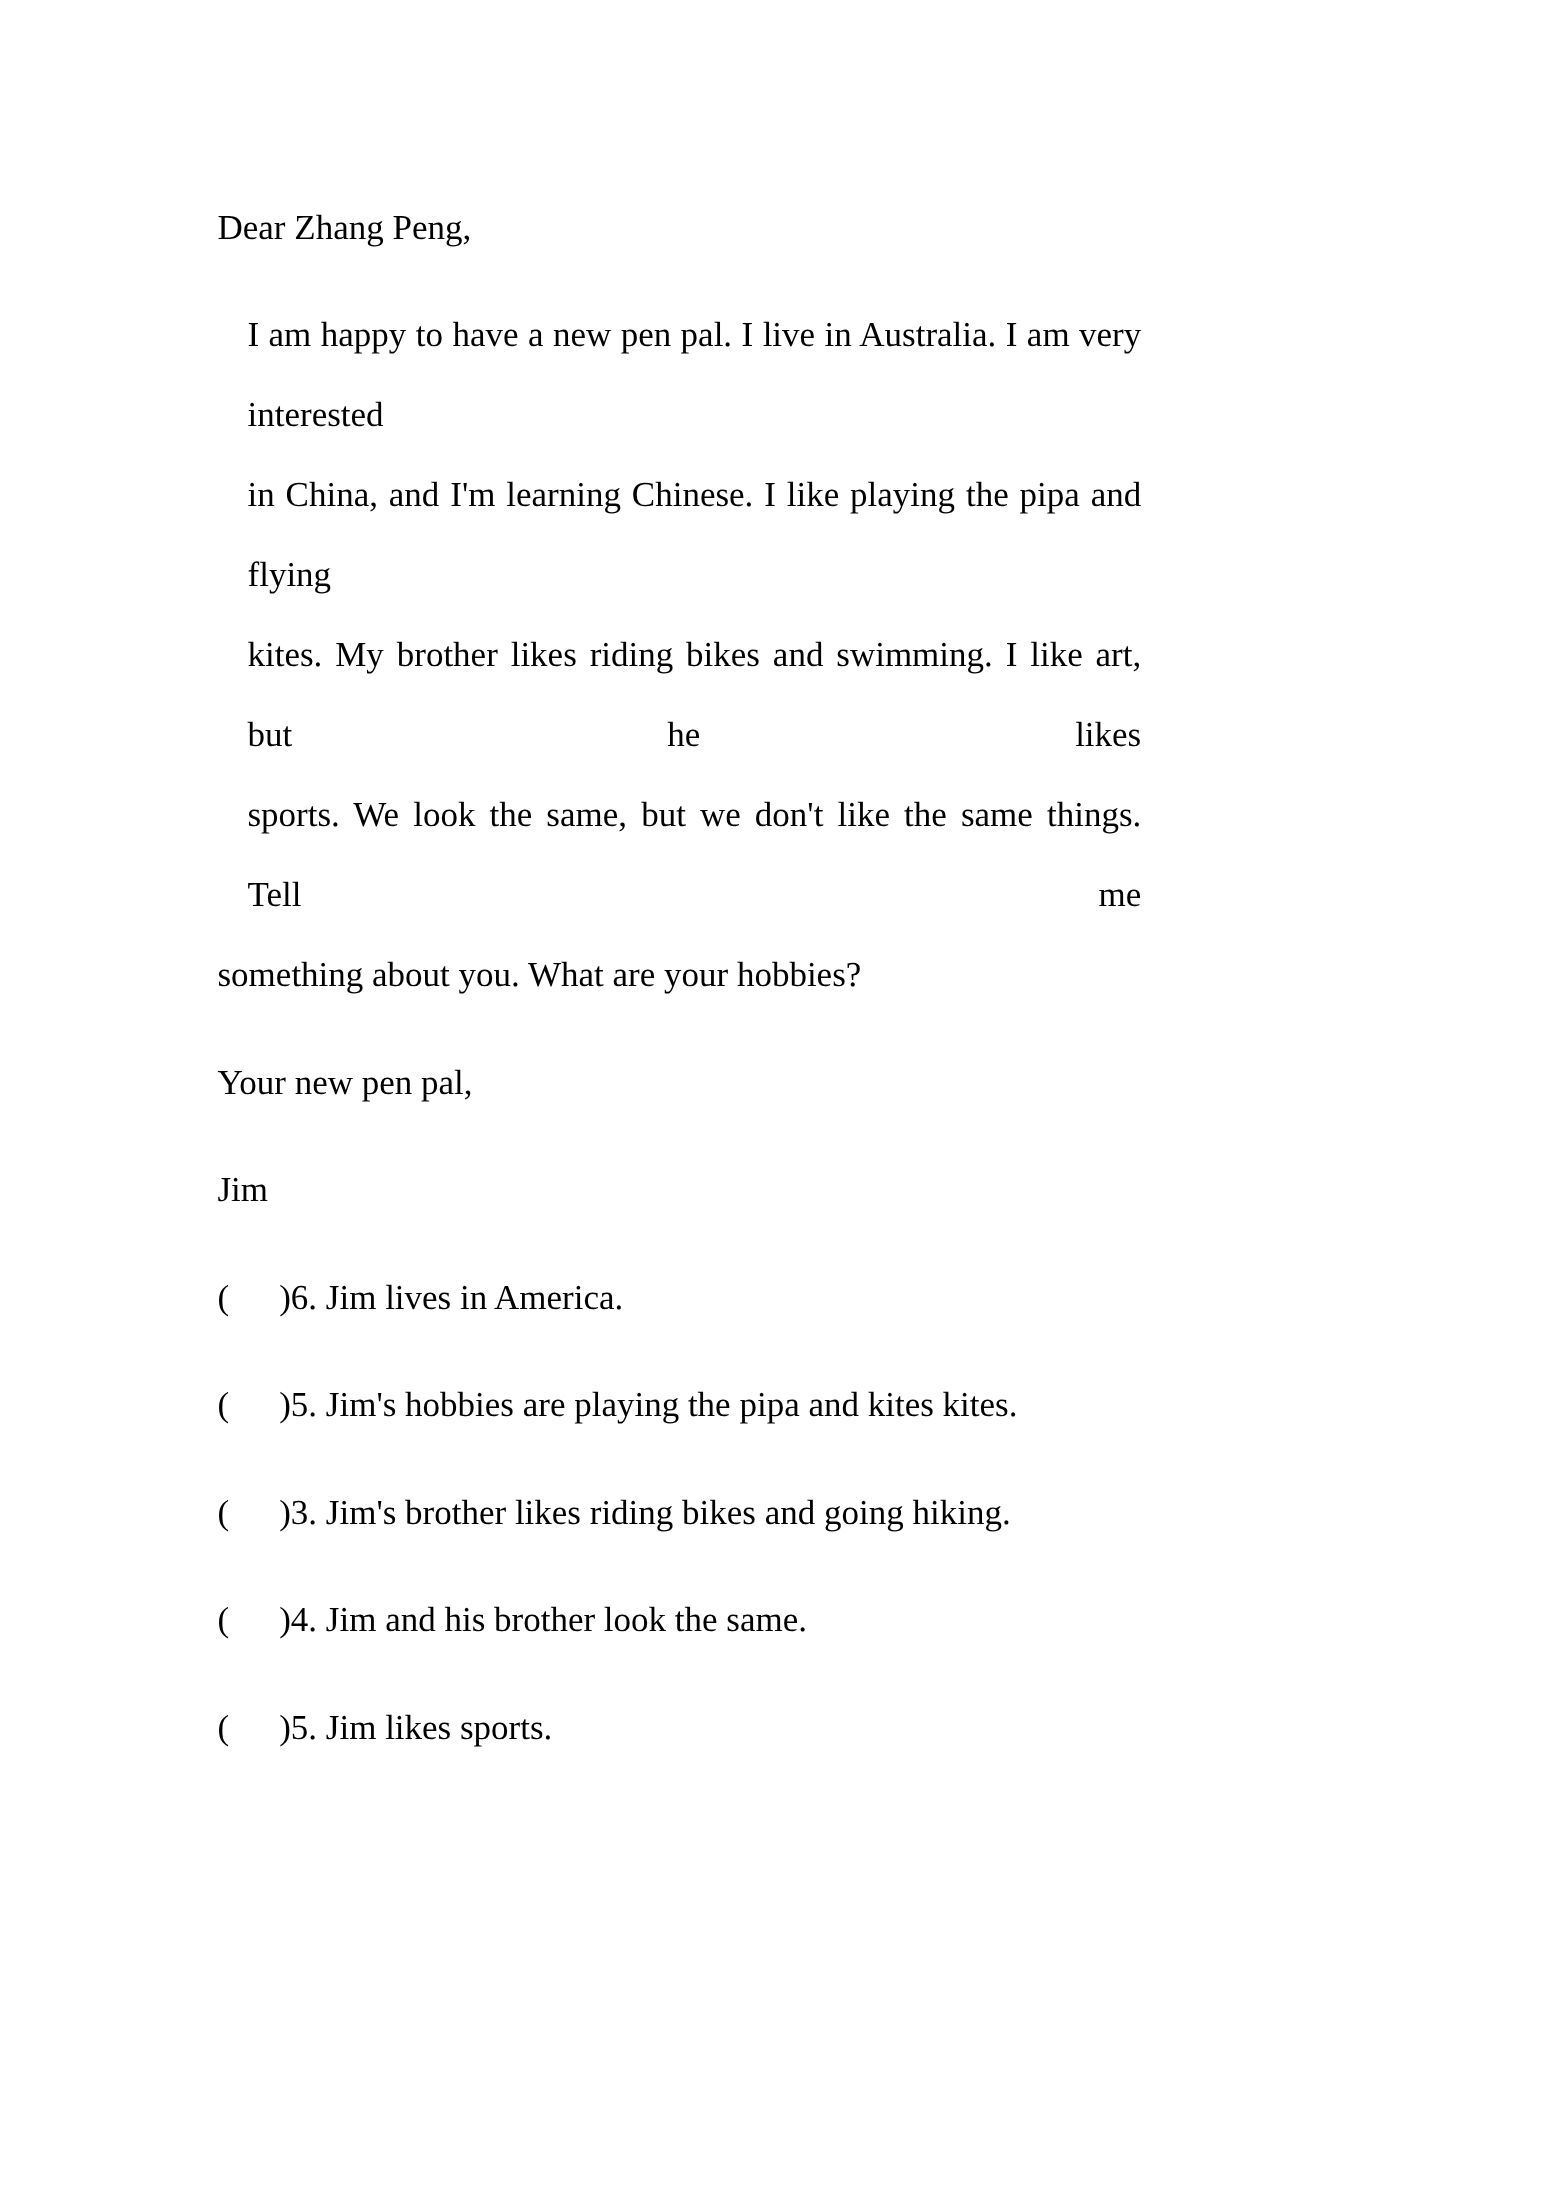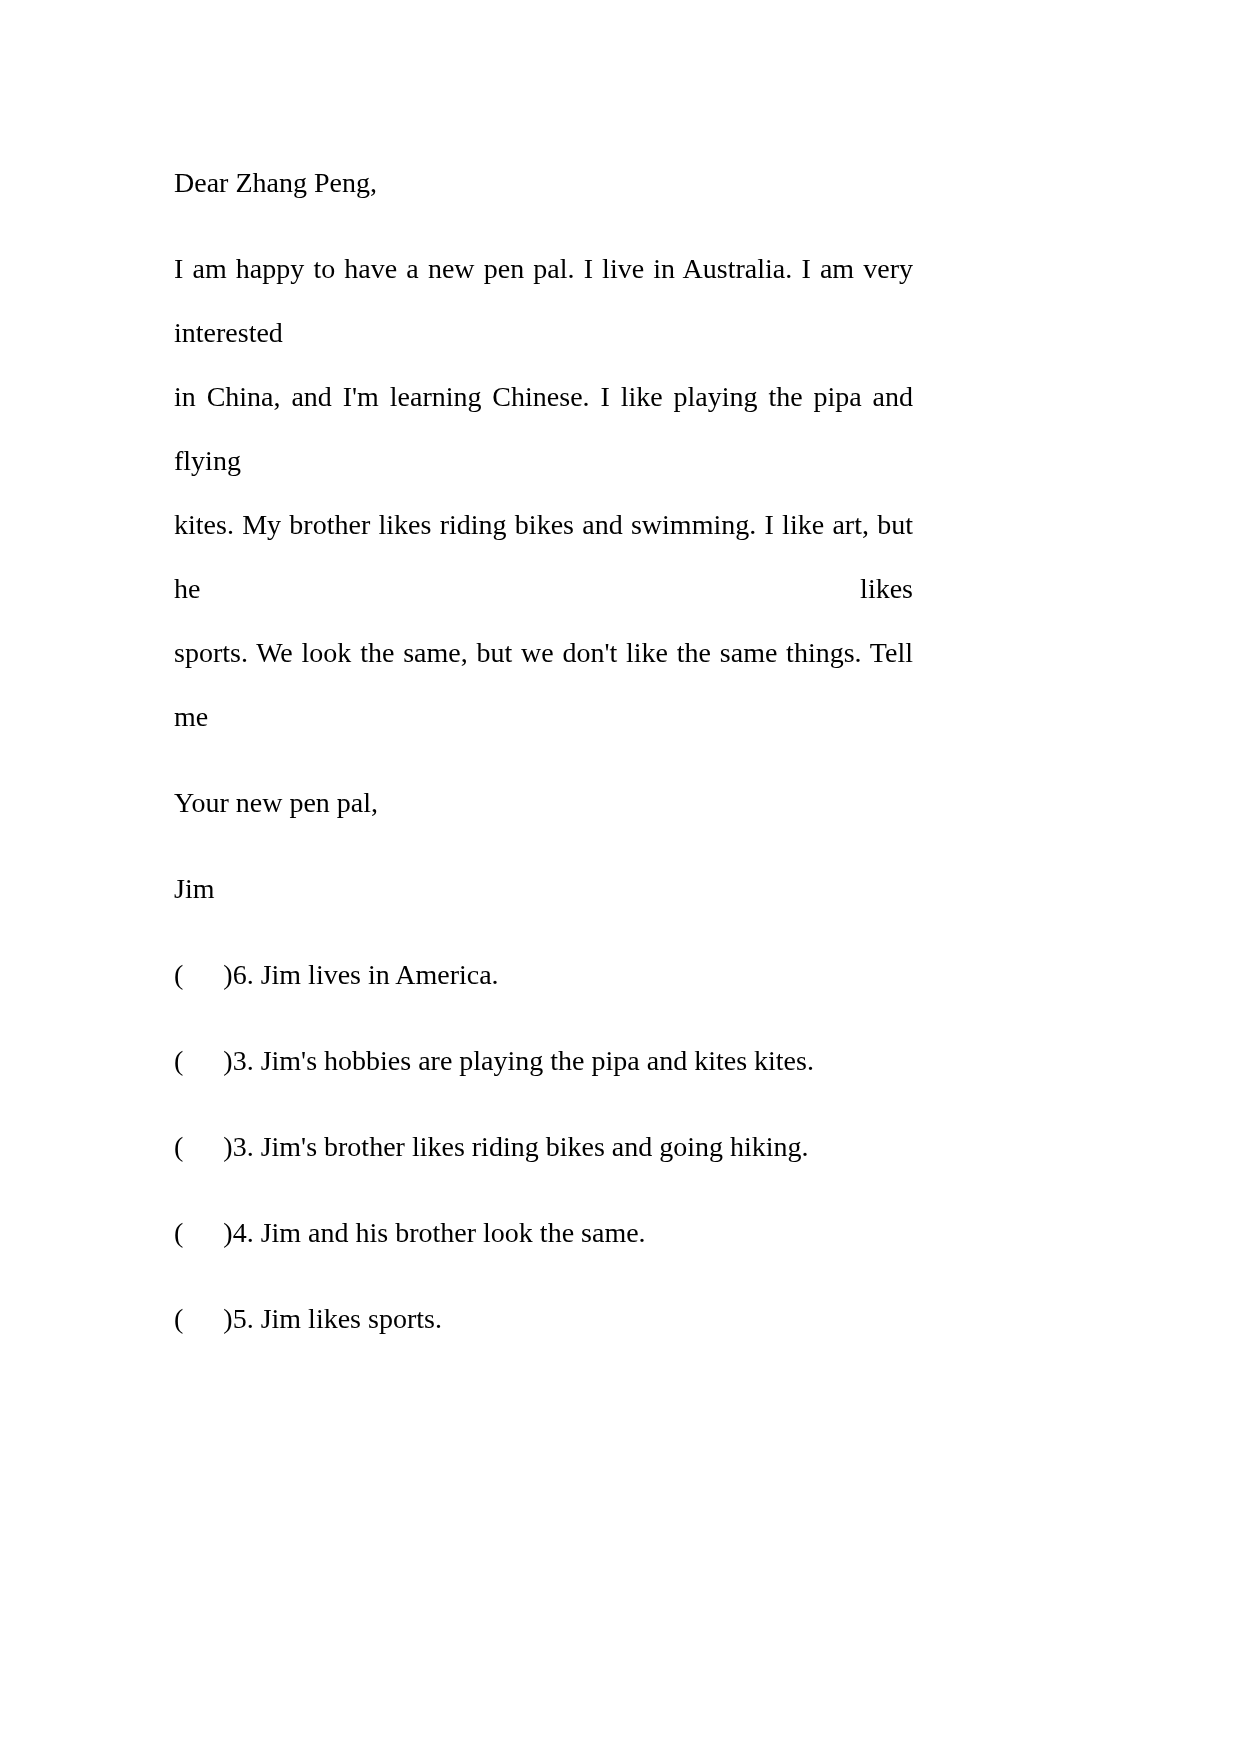--- a/index.html
+++ b/index.html
@@ -21,20 +21,21 @@
   }
   .para {
     margin: 0 0 22px 0;
   }
   .body-line {
     margin: 0;
   }
   .body-line.justify {
     text-align: justify;
     text-align-last: justify;
+    margin-left: 24px;
   }
   .body-para {
     margin: 0 0 22px 0;
   }
   .italic {
   }
   .question .gap {
     display: inline-block;
     width: 40px;
     height: 1px;
@@ -45,29 +46,30 @@
 
 <div class="page">
 
   <p class="para">Dear Zhang Peng,</p>
 
   <div class="body-para">
     <div class="body-line justify"><span>I am happy to have a new pen pal. I live in Australia. I am very interested</span></div>
     <div class="body-line justify"><span>in China, and I'm learning Chinese. I like playing the </span><span class="italic">pipa</span><span> and flying</span></div>
     <div class="body-line justify"><span>kites. My brother likes riding bikes and swimming. I like art, but he likes</span></div>
     <div class="body-line justify"><span>sports. We look the same, but we don't like the same things. Tell me</span></div>
+    <div class="body-line"><span>something about you. What are your hobbies?</span></div>
   </div>
 
   <p class="para">Your new pen pal,</p>
 
   <p class="para">Jim</p>
 
   <p class="para question"><span>(</span><span class="gap"></span><span><span>)6. Jim lives in America.</span></span></p>
 
-  <p class="para question"><span>(</span><span class="gap"></span><span><span>)3. Jim's hobbies are playing the </span><span class="italic">pipa</span><span> and kites kites.</span></span></p>
+  <p class="para question"><span>(</span><span class="gap"></span><span><span>)5. Jim's hobbies are playing the </span><span class="italic">pipa</span><span> and kites kites.</span></span></p>
 
   <p class="para question"><span>(</span><span class="gap"></span><span><span>)3. Jim's brother likes riding bikes and going hiking.</span></span></p>
 
   <p class="para question"><span>(</span><span class="gap"></span><span><span>)4. Jim and his brother look the same.</span></span></p>
 
   <p class="para question"><span>(</span><span class="gap"></span><span><span>)5. Jim likes sports.</span></span></p>
 
 </div>
 
 </body></html>

